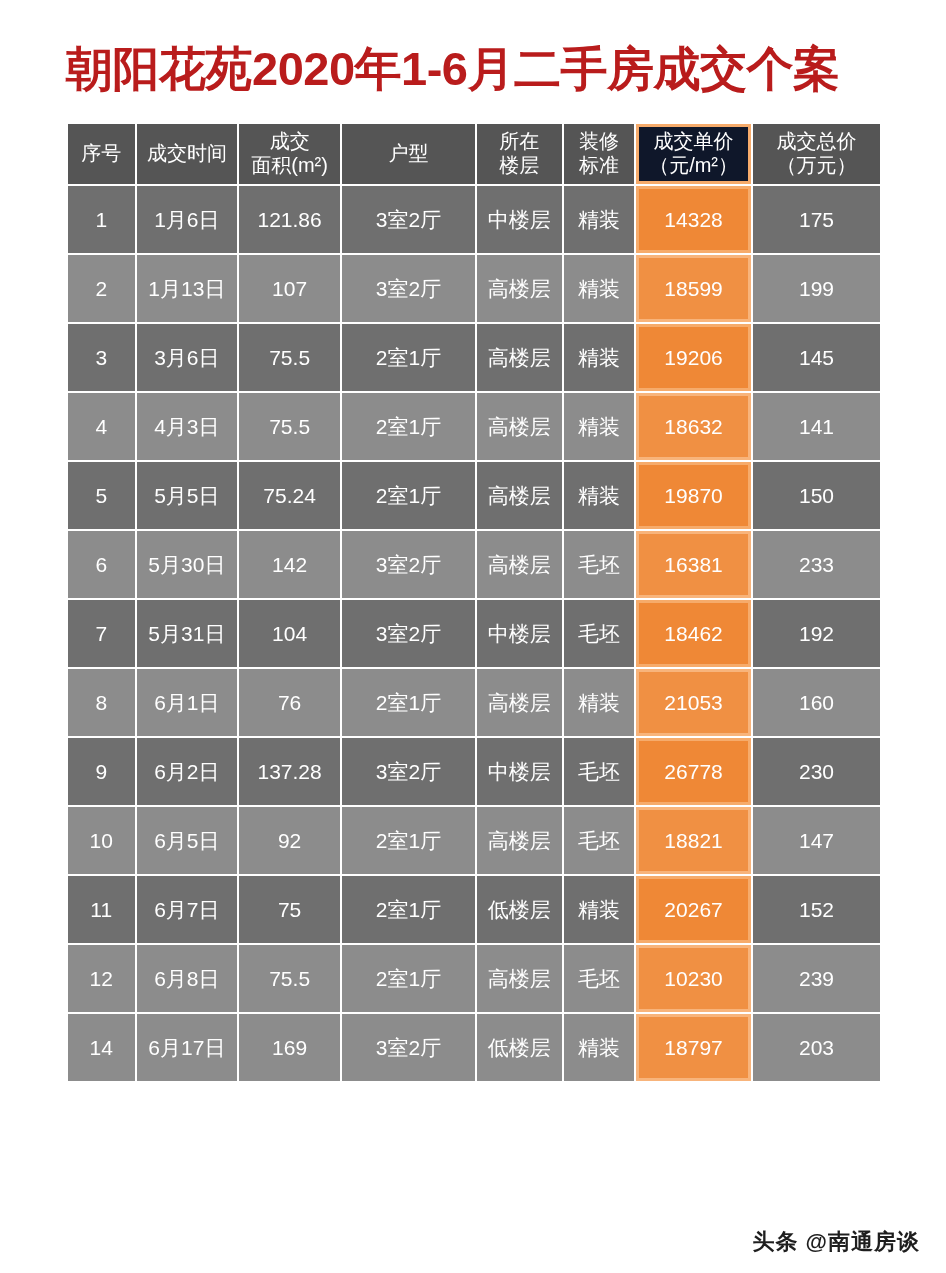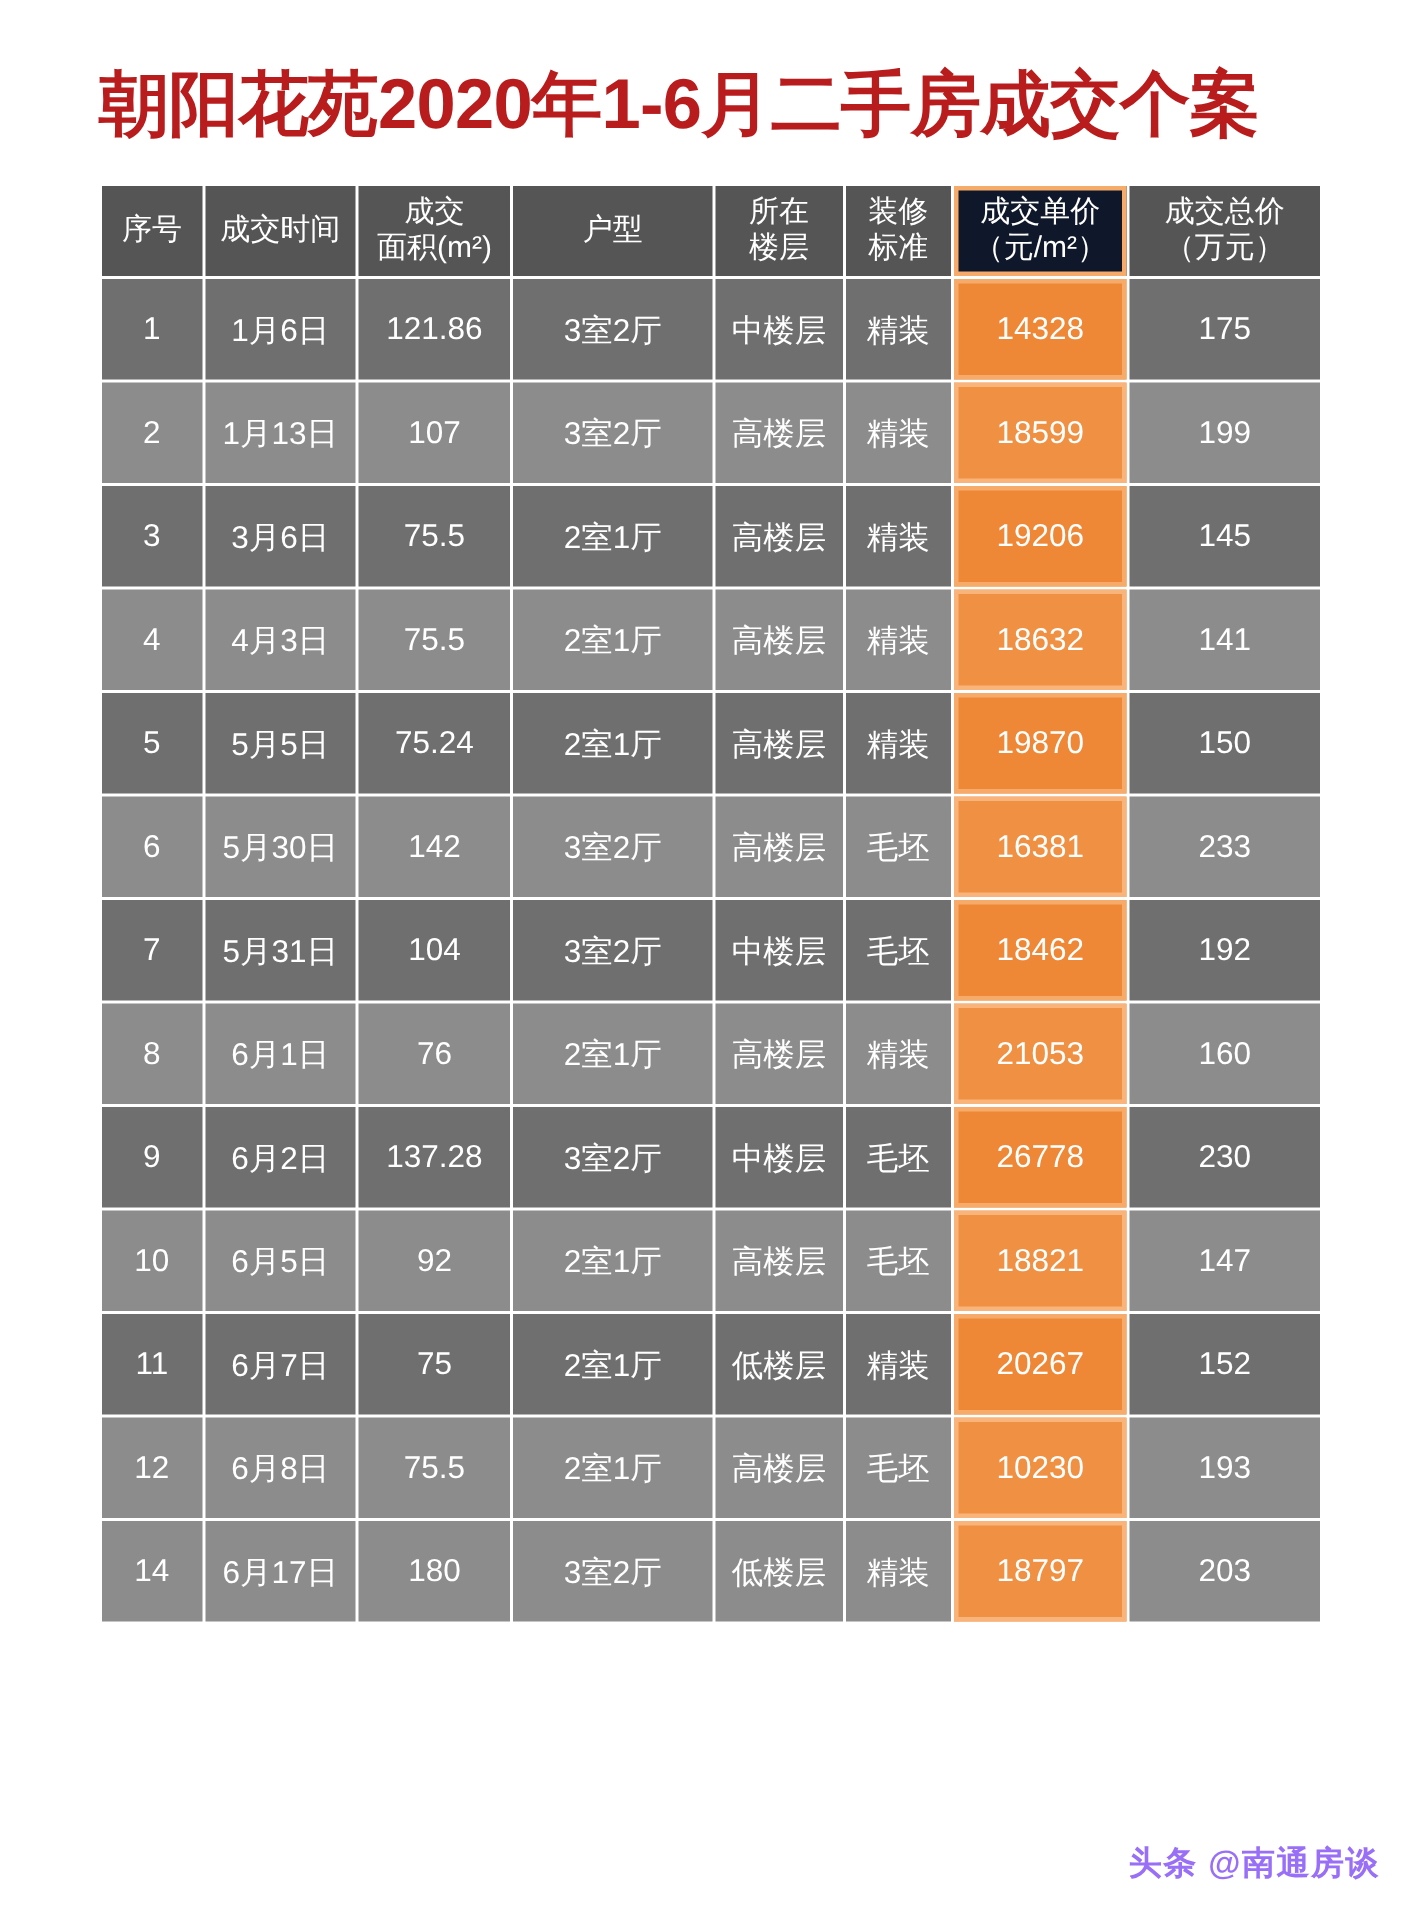--- a/index.html
+++ b/index.html
@@ -89,21 +89,21 @@
     background: #f09043 !important;
     box-shadow: inset 0 0 0 3px #f8b47b;
   }
 
   
   #watermark {
     position: absolute;
     right: 26px;
     bottom: 16px;
     font-size: 22px;
-    color: #8b5cf6;
+    color: #000000;
     font-weight: bold;
     letter-spacing: 1px;
     opacity: 0.88;
     white-space: nowrap;
   }
 </style>
 </head>
 <body>
 
 <div id="page-title">朝阳花苑2020年1-6月二手房成交个案</div>
@@ -264,26 +264,26 @@
         <td>152</td>
       </tr>
       <tr class="even">
         <td>12</td>
         <td>6月8日</td>
         <td>75.5</td>
         <td>2室1厅</td>
         <td>高楼层</td>
         <td>毛坯</td>
         <td class="unit">10230</td>
-        <td>193</td>
+        <td>239</td>
       </tr>
       <tr class="even">
         <td>14</td>
         <td>6月17日</td>
-        <td>180</td>
+        <td>169</td>
         <td>3室2厅</td>
         <td>低楼层</td>
         <td>精装</td>
         <td class="unit">18797</td>
         <td>203</td>
       </tr>
     </tbody>
 </table>
 
 <div id="watermark">头条 @南通房谈</div>

